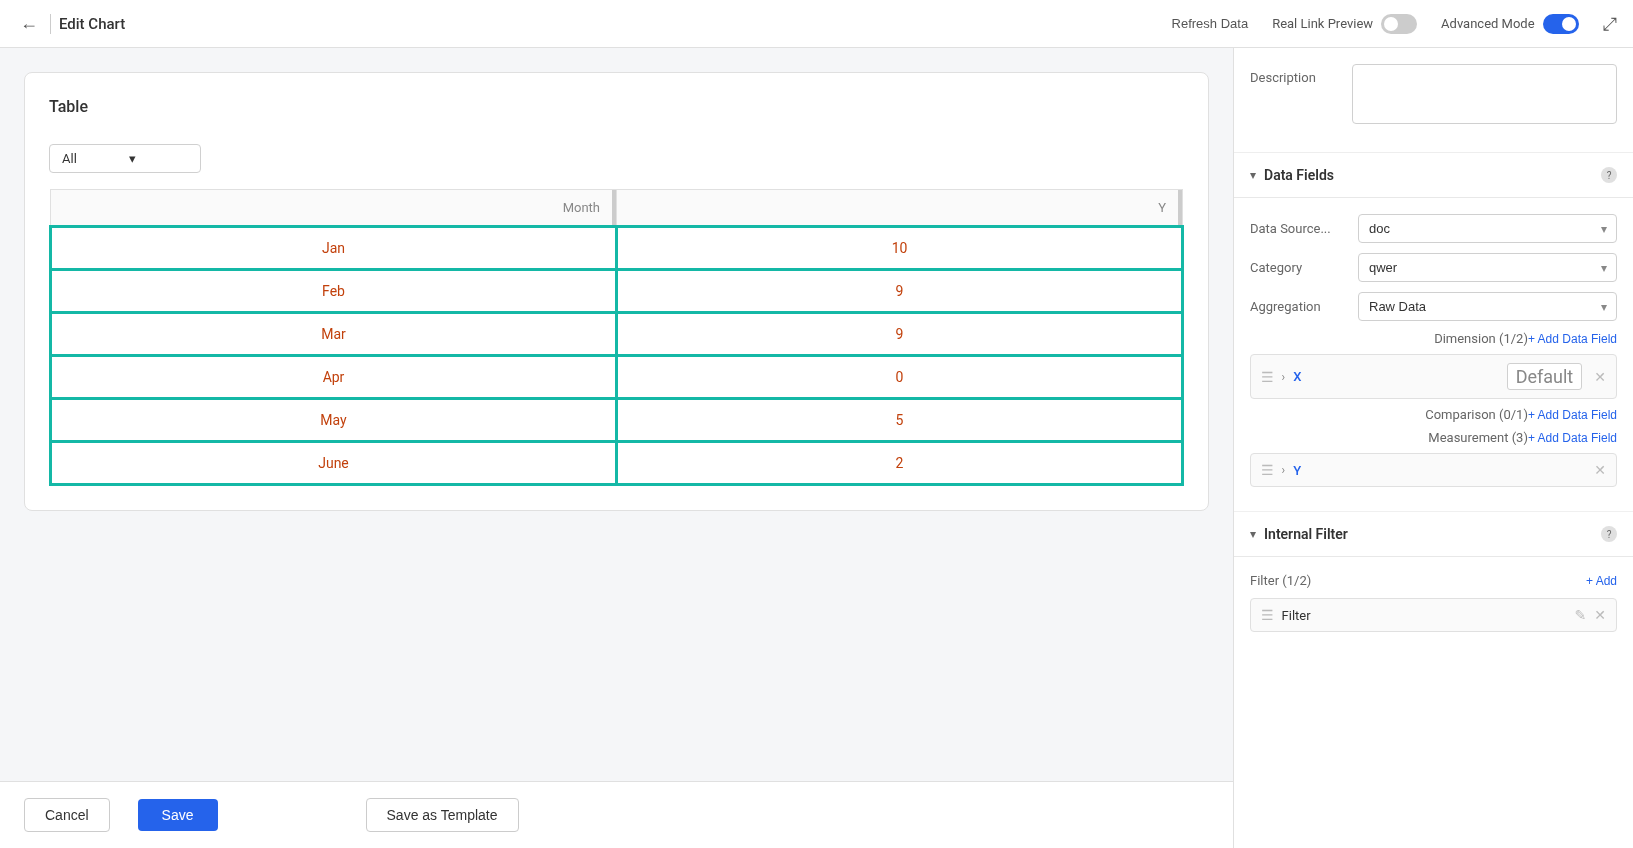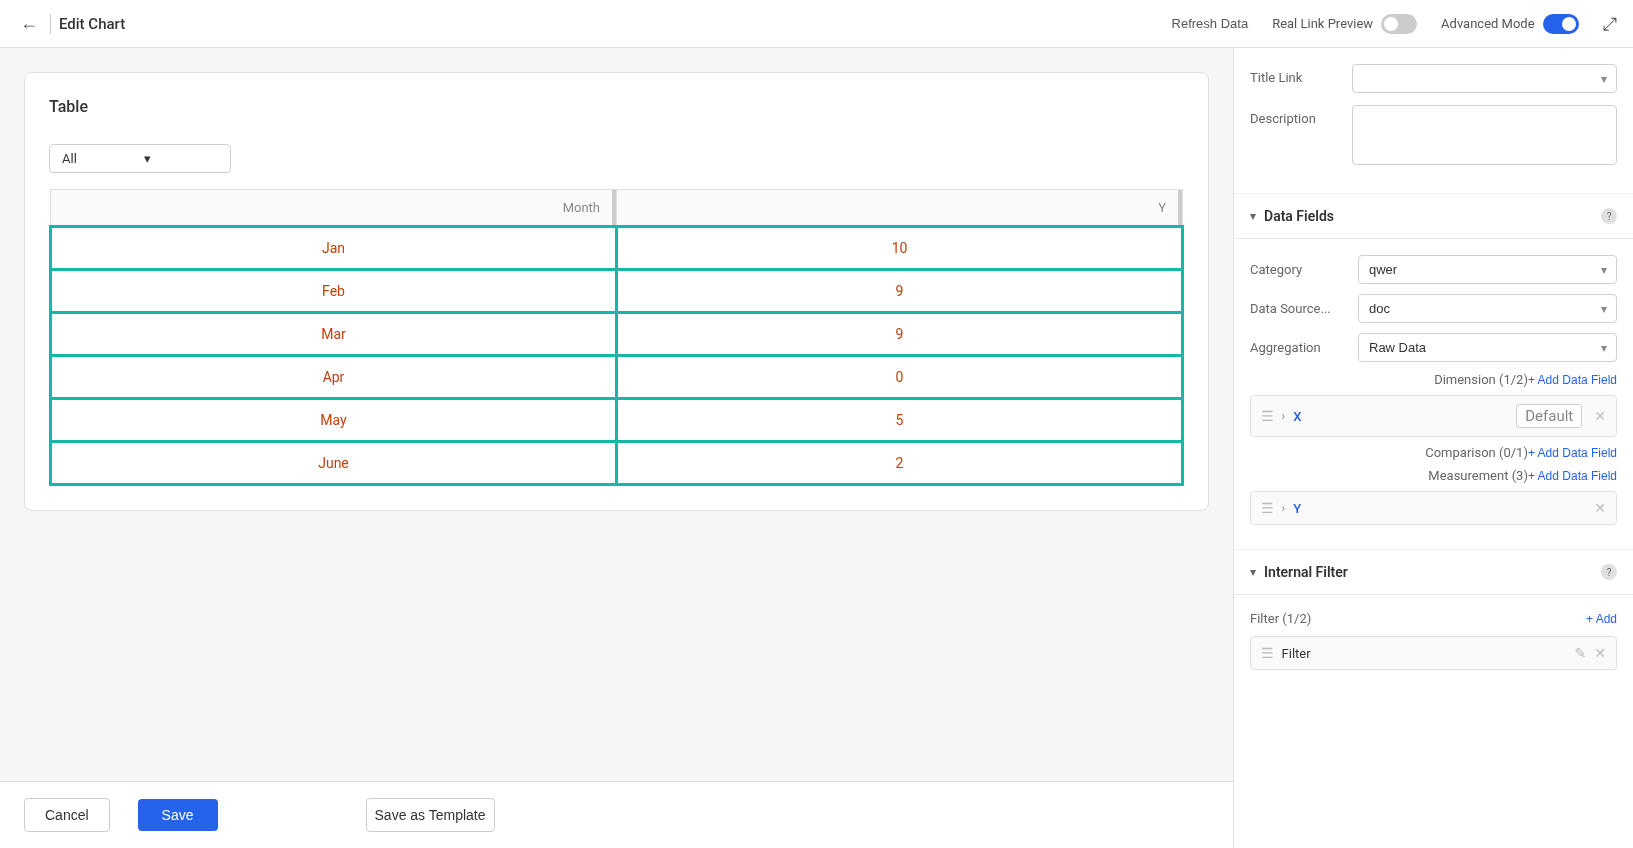--- a/index.html
+++ b/index.html
@@ -27,36 +27,36 @@
     .expand-icon { font-size: 18px; color: #555; cursor: pointer; }
 
     
     .main { display: flex; flex: 1; overflow: hidden; }
 
     
     .left-panel { flex: 1; display: flex; flex-direction: column; background: #f5f6f8; overflow: hidden; }
     .chart-area { flex: 1; padding: 24px; overflow: auto; }
     .chart-card { background: #fff; border-radius: 8px; border: 1px solid #e0e0e0; padding: 24px; }
     .chart-card-title { font-size: 16px; font-weight: 500; color: #333; margin-bottom: 28px; }
-    .filter-select { display: flex; align-items: center; border: 1px solid #d0d0d0; border-radius: 4px; padding: 6px 12px; background: #fff; cursor: pointer; gap: 8px; width: 182px; margin-bottom: 16px; font-size: 13px; color: #333; }
+    .filter-select { display: flex; align-items: center; border: 1px solid #d0d0d0; border-radius: 4px; padding: 6px 12px; background: #fff; cursor: pointer; gap: 8px; width: 152px; margin-bottom: 16px; font-size: 13px; color: #333; }
     .filter-select span { flex: 1; }
 
     
     .data-table { width: 100%; border-collapse: collapse; }
     .data-table th { padding: 10px 16px; text-align: right; color: #888; font-weight: 400; font-size: 13px; border: 1px solid #e0e0e0; background: #fafafa; position: relative; }
     .data-table td { padding: 12px 16px; text-align: center; color: #c2410c; font-size: 14px; border: 3px solid #14b8a6; }
     .col-month { width: 50%; }
     .col-y { width: 50%; }
     .resize-handle { position: absolute; right: 0; top: 0; bottom: 0; width: 4px; cursor: col-resize; background: #ccc; }
 
     
     .footer-bar { background: #fff; border-top: 1px solid #e0e0e0; padding: 16px 24px; display: flex; align-items: center; gap: 28px; flex-shrink: 0; }
     .btn-cancel { padding: 8px 20px; border: 1px solid #ccc; border-radius: 4px; background: #fff; cursor: pointer; font-size: 14px; color: #333; }
     .btn-save { padding: 8px 24px; border: none; border-radius: 4px; background: #2563eb; cursor: pointer; font-size: 14px; color: #fff; font-weight: 500; }
-    .btn-template { padding: 8px 8px; border: 1px solid #ccc; border-radius: 4px; background: #fff; cursor: pointer; font-size: 14px; color: #333; margin-left: 120px; }
+    .btn-template { padding: 8px 20px; border: 1px solid #ccc; border-radius: 4px; background: #fff; cursor: pointer; font-size: 14px; color: #333; margin-left: 120px; }
 
     
     .right-panel { width: 400px; background: #fff; border-left: 1px solid #e0e0e0; overflow-y: auto; flex-shrink: 0; }
     .panel-field { display: flex; align-items: flex-start; gap: 12px; margin-bottom: 12px; }
     .panel-field-label { width: 90px; font-size: 13px; color: #666; padding-top: 6px; flex-shrink: 0; }
     .panel-textarea { width: 100%; border: 1px solid #d0d0d0; border-radius: 4px; padding: 6px 10px; font-size: 13px; color: #333; background: #fff; height: 60px; resize: none; }
     .panel-select { width: 100%; border: 1px solid #d0d0d0; border-radius: 4px; padding: 6px 10px; font-size: 13px; color: #333; background: #fff; appearance: none; cursor: pointer; display: flex; align-items: center; justify-content: space-between; }
     .select-wrapper { position: relative; flex: 1; }
     .select-wrapper select { width: 100%; border: 1px solid #d0d0d0; border-radius: 4px; padding: 6px 10px; font-size: 13px; color: #333; background: #fff; appearance: none; cursor: pointer; }
     .select-wrapper::after { content: '▾'; position: absolute; right: 10px; top: 50%; transform: translateY(-50%); color: #888; pointer-events: none; font-size: 12px; }
@@ -72,21 +72,21 @@
     .df-row { display: flex; align-items: center; margin-bottom: 10px; gap: 8px; }
     .df-label { font-size: 13px; color: #666; width: 100px; flex-shrink: 0; }
     .df-value { flex: 1; }
     .dimension-header { display: flex; align-items: center; justify-content: flex-end; margin-bottom: 8px; }
     .dimension-label { font-size: 13px; color: #666; }
     .add-field-btn { font-size: 12px; color: #2563eb; cursor: pointer; background: none; border: none; }
     .field-item { display: flex; align-items: center; border: 1px solid #e0e0e0; border-radius: 4px; padding: 8px 10px; gap: 8px; margin-bottom: 8px; background: #fafafa; }
     .field-drag { color: #bbb; font-size: 14px; cursor: grab; }
     .field-chevron { color: #888; font-size: 12px; }
     .field-name { font-size: 13px; color: #2563eb; font-weight: 500; flex: 1; }
-    .field-tag { font-size: 15px; color: #888; padding: 2px 8px; border: 1px solid #d0d0d0; border-radius: 3px; background: #fff; }
+    .field-tag { font-size: 18px; color: #888; padding: 2px 8px; border: 1px solid #d0d0d0; border-radius: 3px; background: #fff; }
     .field-remove { color: #bbb; cursor: pointer; font-size: 14px; margin-left: 4px; }
 
     
     .filter-section { padding: 16px; }
     .filter-header { display: flex; align-items: center; justify-content: space-between; margin-bottom: 10px; }
     .filter-label { font-size: 13px; color: #666; }
     .filter-add-btn { font-size: 12px; color: #2563eb; cursor: pointer; background: none; border: none; }
     .filter-item { display: flex; align-items: center; border: 1px solid #e0e0e0; border-radius: 4px; padding: 8px 10px; gap: 8px; background: #fafafa; }
     .filter-name { font-size: 13px; color: #333; flex: 1; }
     .filter-edit-btn { color: #bbb; cursor: pointer; font-size: 14px; }
@@ -182,59 +182,51 @@
       <button class="btn-cancel">Cancel</button>
       <button class="btn-save">Save</button>
       <button class="btn-template">Save as Template</button>
     </div>
   </div>
 
   <div class="right-panel">
 
     <div class="top-section-fields">
       <div class="panel-field">
-        <span class="panel-field-label">Title Link</span>
-        <div class="select-wrapper">
-          <select class="panel-select">
-            <option></option>
-          </select>
-        </div>
-      </div>
-      <div class="panel-field">
         <span class="panel-field-label">Description</span>
         <textarea class="panel-textarea" style=""></textarea>
       </div>
     </div>
 
     <div class="section-header">
       <span class="section-chevron">▾</span>
       <span class="section-header-title">Data Fields</span>
       <span class="help-icon">?</span>
     </div>
     <div class="data-fields-section">
+
+      <div class="df-row">
+        <span class="df-label">Data Source...</span>
+        <div class="select-wrapper df-value">
+          <select>
+            <option>doc</option>
+          </select>
+        </div>
+      </div>
 
       <div class="df-row">
         <span class="df-label">Category</span>
         <div class="select-wrapper df-value">
           <select>
             <option>qwer</option>
           </select>
         </div>
       </div>
 
       <div class="df-row">
-        <span class="df-label">Data Source...</span>
-        <div class="select-wrapper df-value">
-          <select>
-            <option>doc</option>
-          </select>
-        </div>
-      </div>
-
-      <div class="df-row">
         <span class="df-label">Aggregation</span>
         <div class="select-wrapper df-value">
           <select>
             <option>Raw Data</option>
           </select>
         </div>
       </div>
 
       <div class="dimension-header">
         <span class="dimension-label">Dimension (1/2)</span>

